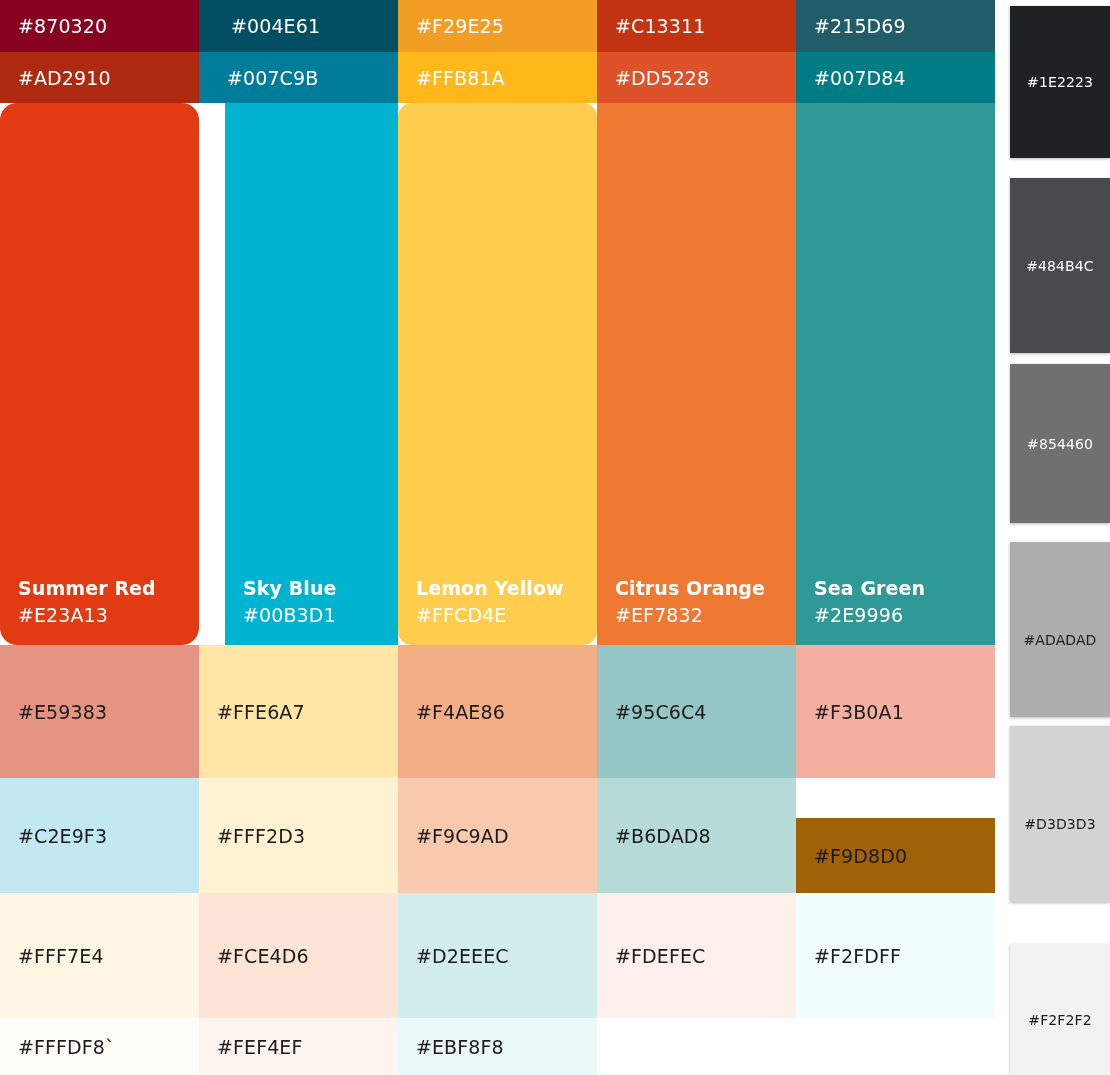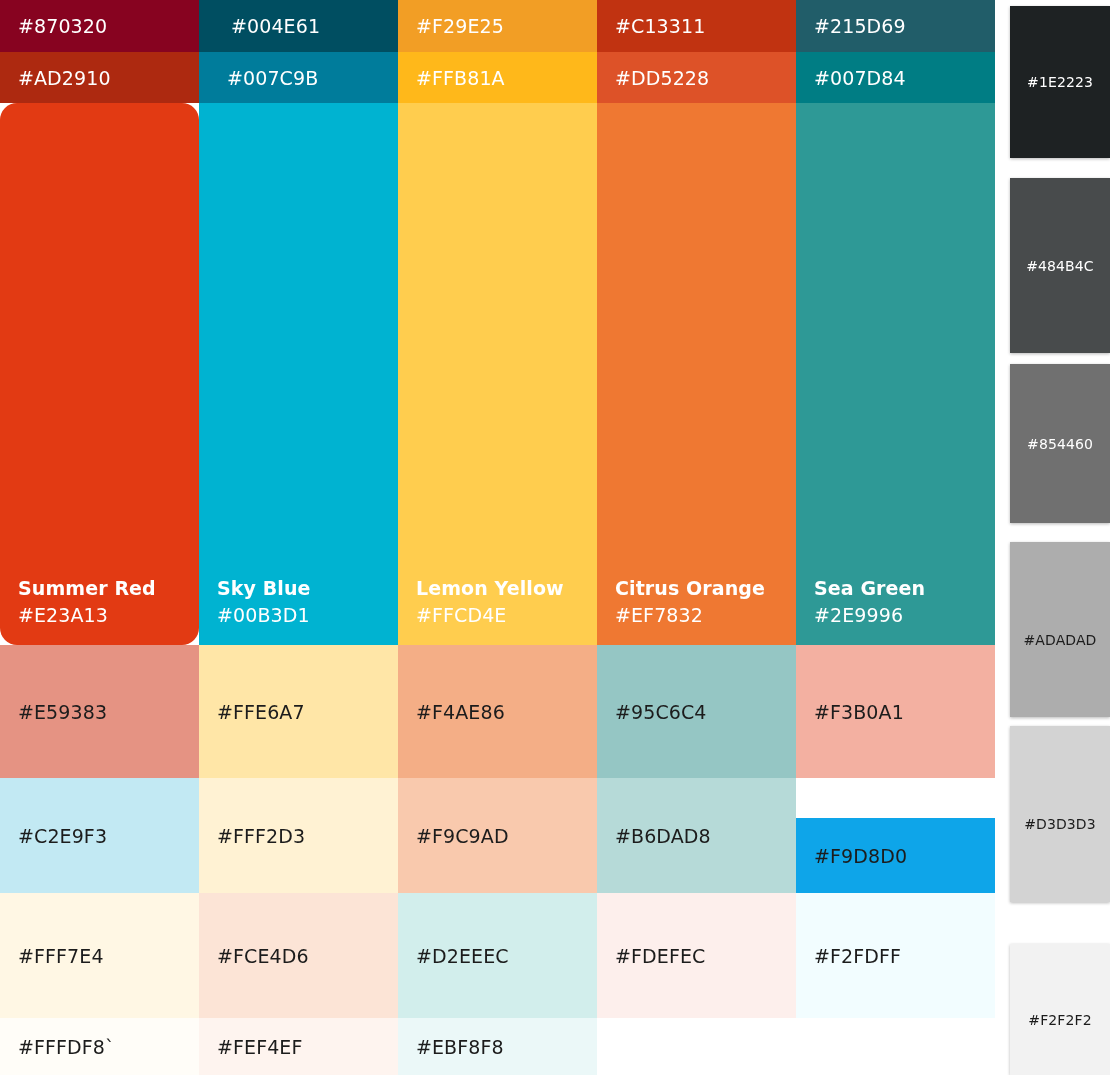--- a/index.html
+++ b/index.html
@@ -124,27 +124,27 @@
       </div>
       <div class="swatch shade-cell" style="background: rgb(0, 125, 132);">
         <span class="hex">#007D84</span>
       </div>
       <div class="swatch main-cell" style="background: rgb(226, 58, 19); border-radius: 17px;">
         <div class="stack">
           <span class="name">Summer Red</span>
           <span class="hex">#E23A13</span>
         </div>
       </div>
-      <div class="swatch main-cell" style="background: rgb(0, 179, 209);">
+      <div class="swatch main-cell" style="background: rgb(0, 179, 209); margin-left: 26px;">
         <div class="stack">
           <span class="name">Sky Blue</span>
           <span class="hex">#00B3D1</span>
         </div>
       </div>
-      <div class="swatch main-cell" style="background: rgb(255, 205, 78);">
+      <div class="swatch main-cell" style="background: rgb(255, 205, 78); border-radius: 14px;">
         <div class="stack">
           <span class="name">Lemon Yellow</span>
           <span class="hex">#FFCD4E</span>
         </div>
       </div>
       <div class="swatch main-cell" style="background: rgb(239, 120, 50);">
         <div class="stack">
           <span class="name">Citrus Orange</span>
           <span class="hex">#EF7832</span>
         </div>
@@ -175,21 +175,21 @@
       </div>
       <div class="swatch tint-cell" style="background: rgb(255, 242, 211);">
         <span class="hex">#FFF2D3</span>
       </div>
       <div class="swatch tint-cell" style="background: rgb(249, 201, 173);">
         <span class="hex">#F9C9AD</span>
       </div>
       <div class="swatch tint-cell" style="background: rgb(182, 218, 216);">
         <span class="hex">#B6DAD8</span>
       </div>
-      <div class="swatch tint-cell" style="background: #0ea5e9; margin-top: 40px;">
+      <div class="swatch tint-cell" style="background: #a16207; margin-top: 40px;">
         <span class="hex">#F9D8D0</span>
       </div>
       <div class="swatch tint-cell" style="background: rgb(255, 247, 228);">
         <span class="hex">#FFF7E4</span>
       </div>
       <div class="swatch tint-cell" style="background: rgb(252, 228, 214);">
         <span class="hex">#FCE4D6</span>
       </div>
       <div class="swatch tint-cell" style="background: rgb(210, 238, 236);">
         <span class="hex">#D2EEEC</span>

